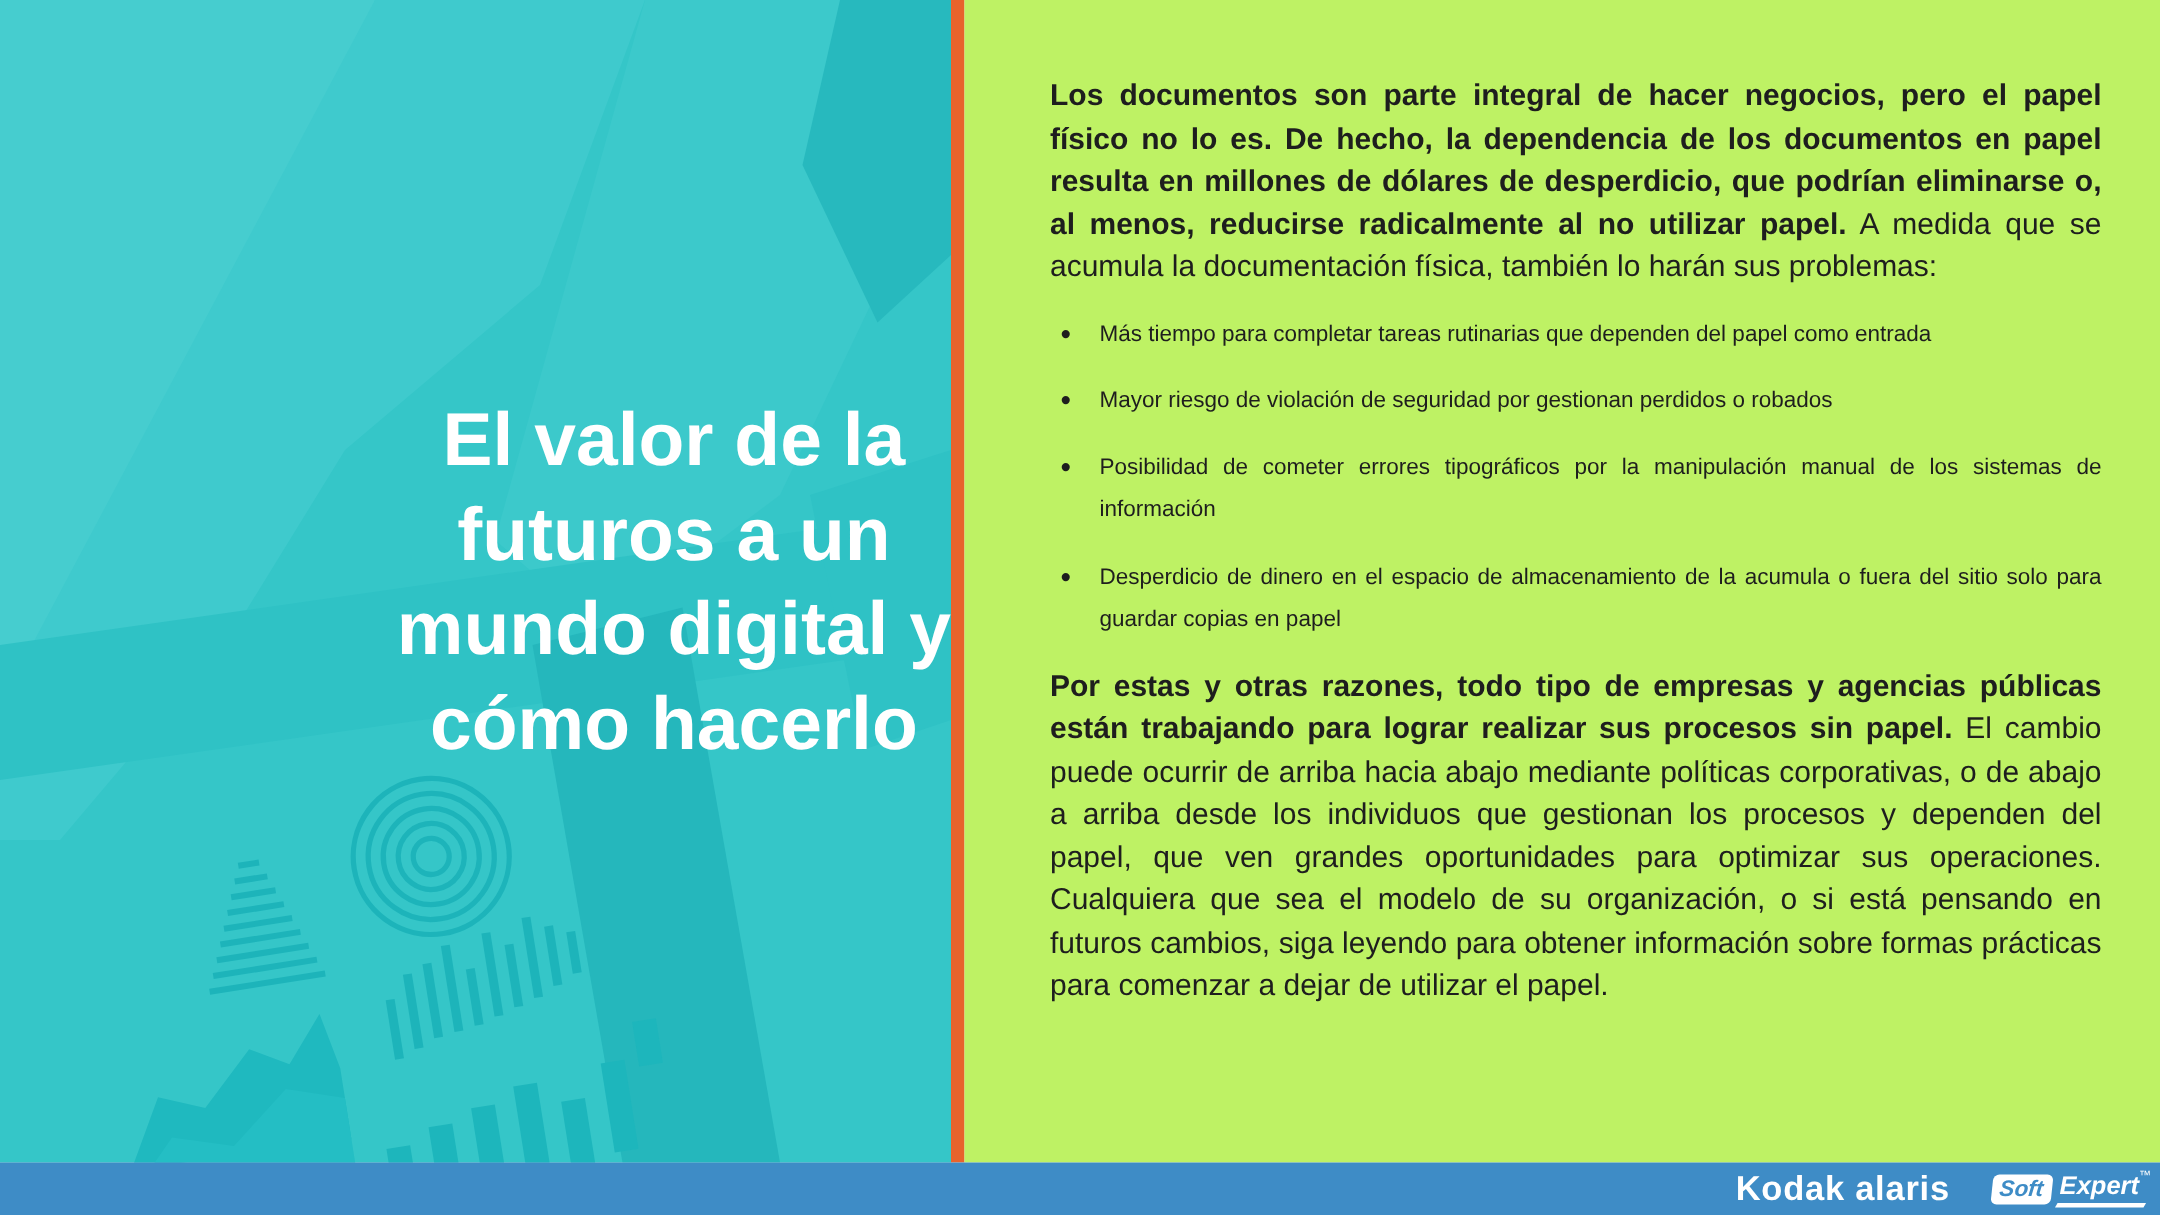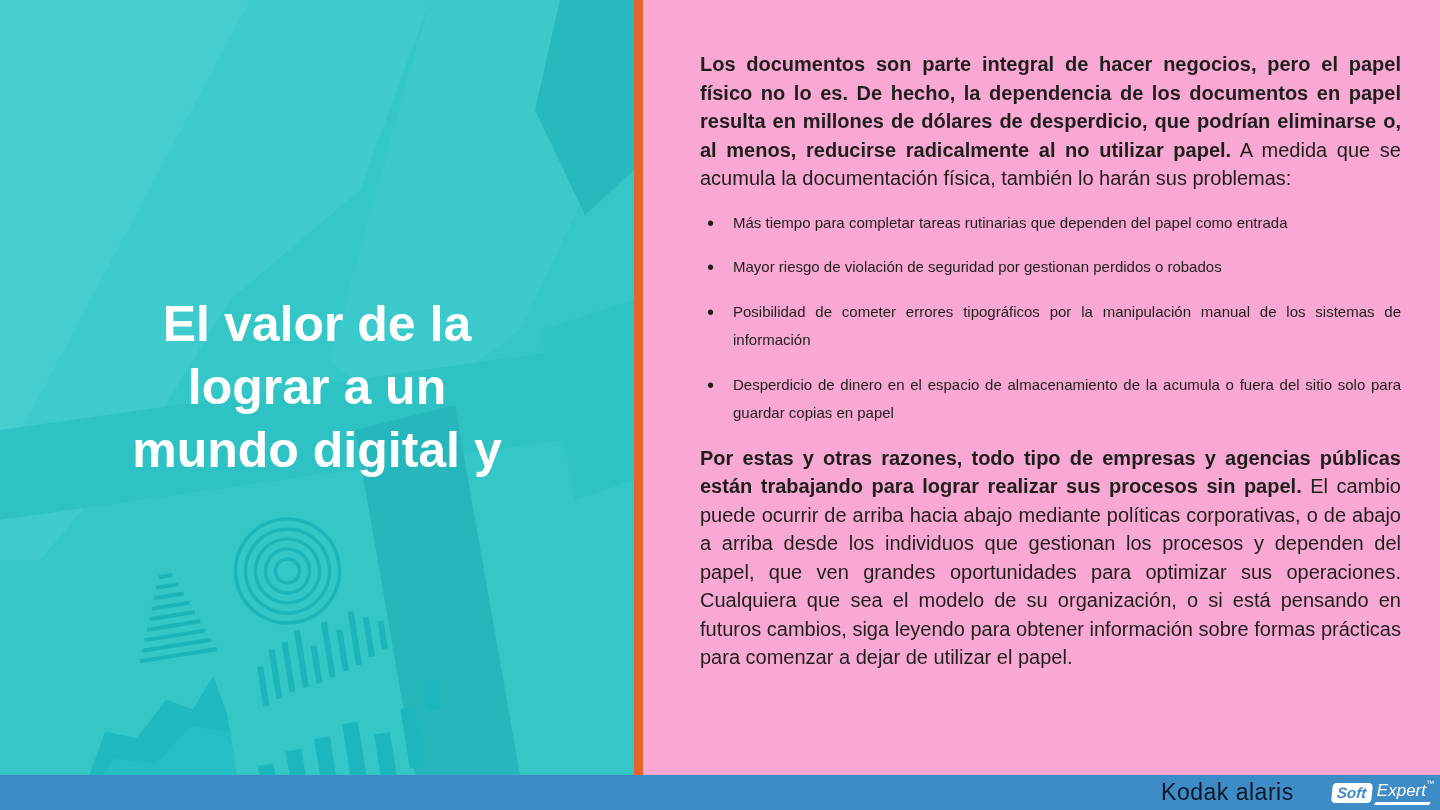--- a/index.html
+++ b/index.html
@@ -8,71 +8,71 @@
 
   .slide { position: absolute; inset: 0; width: 1440px; height: 810px; background: #ffffff; }
 
   
   .left-panel {
     position: absolute; left: 0; top: 0; width: 634px; height: 775px;
     background: #35c6c8; overflow: hidden;
   }
   .left-panel svg.bg { position: absolute; left: 0; top: 0; }
   .title-wrap {
-    position: absolute; inset: 0; display: flex; align-items: center; justify-content: center;
+    position: absolute; inset: 0; display: flex; align-items: center; justify-content: flex-end;
   }
   .title {
     color: #ffffff; font-weight: 700; font-size: 50px; line-height: 63px;
     text-align: center; letter-spacing: 0px;
   }
 
   
   .divider {
     position: absolute; left: 634px; top: 0; width: 9px; height: 775px;
     background: #e8632c;
   }
 
   
   .right-panel {
     position: absolute; left: 643px; top: 0; width: 797px; height: 775px;
-    background: #f9a8d4; padding: 50px 39px 0 57px; color: #1e1e1e;
+    background: #bef264; padding: 50px 39px 0 57px; color: #1e1e1e;
   }
   .para {
     font-size: 20px; line-height: 28.5px; text-align: justify; color: #1e1e1e;
   }
   .para strong { font-weight: 700; }
   .para + .bullets { margin-top: 16px; }
   .bullets { list-style: none; }
   .bullet-item { display: flex; margin-bottom: 16px; }
   .bullet-dot {
     flex: 0 0 33px; padding-left: 7px; font-size: 20px; line-height: 28.5px; color: #1e1e1e;
   }
   .bullet-text { flex: 1; font-size: 15px; line-height: 28.5px; text-align: justify; }
   .closing { margin-top: 0; }
 
   
   .footer {
     position: absolute; left: 0; bottom: 0; width: 1440px; height: 35px;
     background: #3e8cc6; display: flex; align-items: center; justify-content: flex-end;
   }
   .kodak-logo {
-    color: #0f172a; font-weight: 400; font-size: 23px; letter-spacing: 0.5px;
-    margin-right: 38px;
+    color: #ffffff; font-weight: 700; font-size: 23px; letter-spacing: 0.5px;
+    margin-right: 28px;
   }
   .softexpert-logo {
     display: flex; align-items: center; margin-right: 14px; position: relative; height: 24px;
   }
   .se-soft {
     background: #ffffff; color: #3e8cc6; font-weight: 700; font-style: italic;
     font-size: 15px; line-height: 18px; padding: 1px 6px 1px 5px; border-radius: 4px;
     transform: skewX(-6deg);
   }
   .se-expert-wrap { position: relative; margin-left: 5px; padding-bottom: 3px; }
   .se-expert {
-    color: #ffffff; font-weight: 400; font-style: italic; font-size: 17px; line-height: 18px;
+    color: #ffffff; font-weight: 700; font-style: italic; font-size: 17px; line-height: 18px;
   }
   .se-underline {
     position: absolute; left: -2px; right: -4px; bottom: -1px; height: 2.5px;
     background: #ffffff; transform: skewX(-30deg);
   }
   .se-tm {
     color: #ffffff; font-size: 8px; position: absolute; right: -8px; top: -3px;
   }
 </style>
 </head>
@@ -140,22 +140,23 @@
           <rect x="360" y="745" width="16" height="75"></rect>
           <rect x="390" y="724" width="16" height="60"></rect>
           <rect x="415" y="700" width="16" height="30"></rect>
         </g>
       </g>
     </svg>
 
     <div class="title-wrap">
       <div class="title">
         <div>El valor de la</div>
-        <div>lograr a un</div>
+        <div>futuros a un</div>
         <div>mundo digital y</div>
+        <div>cómo hacerlo</div>
       </div>
     </div>
   </div>
 
   <div class="divider"></div>
 
   <div class="right-panel">
     <p class="para"><strong>Los documentos son parte integral de hacer negocios, pero el papel físico no lo es. De hecho, la dependencia de los documentos en papel resulta en millones de dólares de desperdicio, que podrían eliminarse o, al menos, reducirse radicalmente al no utilizar papel.</strong><span> A medida que se acumula la documentación física, también lo harán sus problemas:</span></p>
 
     <ul class="bullets">

